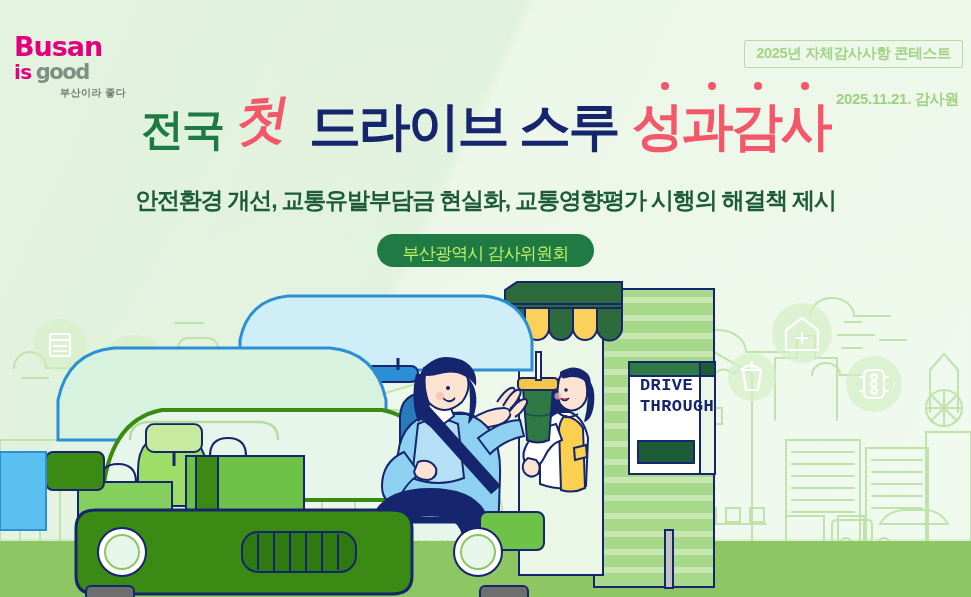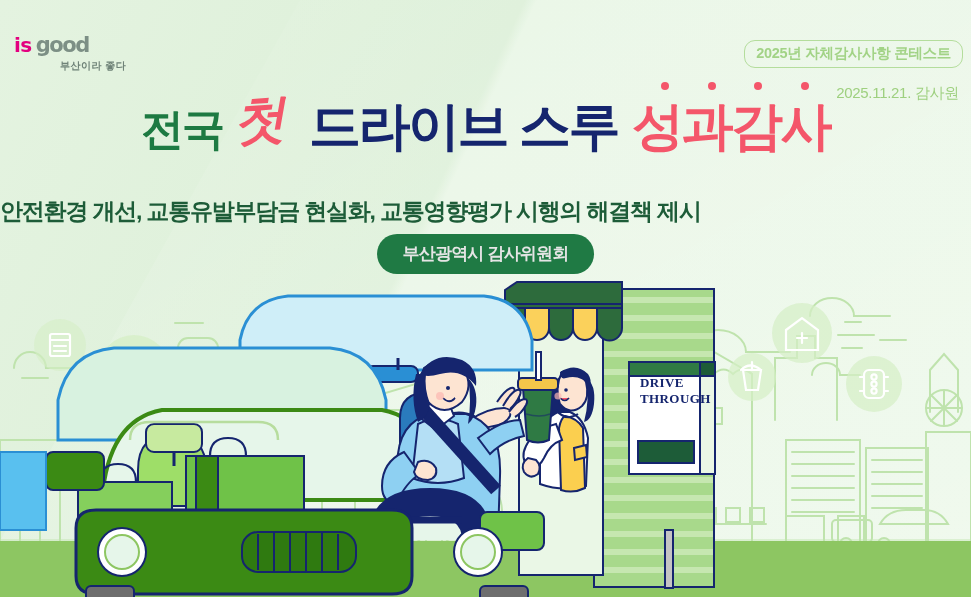--- a/index.html
+++ b/index.html
@@ -77,33 +77,33 @@
 
   
   #contest-block {
     position: absolute;
     right: 8px; top: 40px;
     text-align: right;
   }
   #contest-badge {
     display: inline-block;
     border: 1.5px solid #b4dd9c;
-    border-radius: 11px;
+    border-radius: 2px;
     padding: 3px 11px 4px 11px;
     font-size: 14.5px;
     font-weight: 700;
     color: #a2d386;
     letter-spacing: -0.3px;
     white-space: nowrap;
   }
   #contest-date {
-    margin-top: 16px;
+    margin-top: 22px;
     margin-right: 4px;
     font-size: 15px;
-    font-weight: 400;
+    font-weight: 700;
     color: #9ed07f;
     letter-spacing: -0.3px;
     white-space: nowrap;
   }
 
   
   #title-line {
     position: absolute;
     left: 0; top: 100px;
     width: 971px;
@@ -166,59 +166,59 @@
     width: 8px; height: 8px;
     border-radius: 50%;
     background: #f4566a;
   }
 
   
   #subtitle {
     position: absolute;
     left: 0; top: 185px;
     width: 971px;
+    text-align: center;
     font-size: 23px;
     font-weight: 700;
     color: #1d5c38;
     letter-spacing: -1.2px;
     white-space: nowrap;
-    margin-top: 11px;
   }
 
   
   #org-pill {
     position: absolute;
     left: 50%;
     top: 234px;
     transform: translateX(-50%);
     background: #1f7a44;
-    color: #e5e5e5;
+    color: #bef264;
     border-radius: 20px;
-    padding: 8px 26px 9px 26px;
+    padding: 8px 26px 2px 26px;
     font-size: 17px;
-    font-weight: 700;
+    font-weight: 400;
     letter-spacing: -0.8px;
     white-space: nowrap;
   }
 
   
   #illustration {
     position: absolute;
     left: 0; top: 0;
     width: 971px; height: 597px;
     pointer-events: none;
   }
 
   
   #sign-text {
     position: absolute;
     left: 640px; top: 375px;
     width: 70px;
-    font-family: Liberation Serif, serif;
-    font-size: 13px;
+    font-family: Liberation Mono, monospace;
+    font-size: 17px;
     font-weight: 700;
     color: #15256e;
     line-height: 1.25;
     letter-spacing: 0.4px;
   }
 </style>
 </head>
 <body>
 
 <div id="stage">
@@ -380,20 +380,21 @@
       <g stroke="#ffffff" stroke-width="2.2" fill="none" stroke-linecap="round">
         <rect x="50" y="334" width="20" height="22" rx="2"></rect>
         <path d="M50,340 h20 M54,346 h12 M54,351 h12"></path>
       </g>
     </g>
   </svg>
 
   <div id="ground"></div>
 
   <div id="logo">
+    <div class="logo-row1">Busan</div>
     <div class="logo-row2">
       <span class="logo-is">is</span><span class="logo-good">good</span>
     </div>
     <div class="logo-sub">부산이라 좋다</div>
   </div>
 
   <div id="contest-block">
     <div id="contest-badge">2025년  자체감사사항 콘테스트</div>
     <div id="contest-date">2025.11.21. 감사원</div>
   </div>

